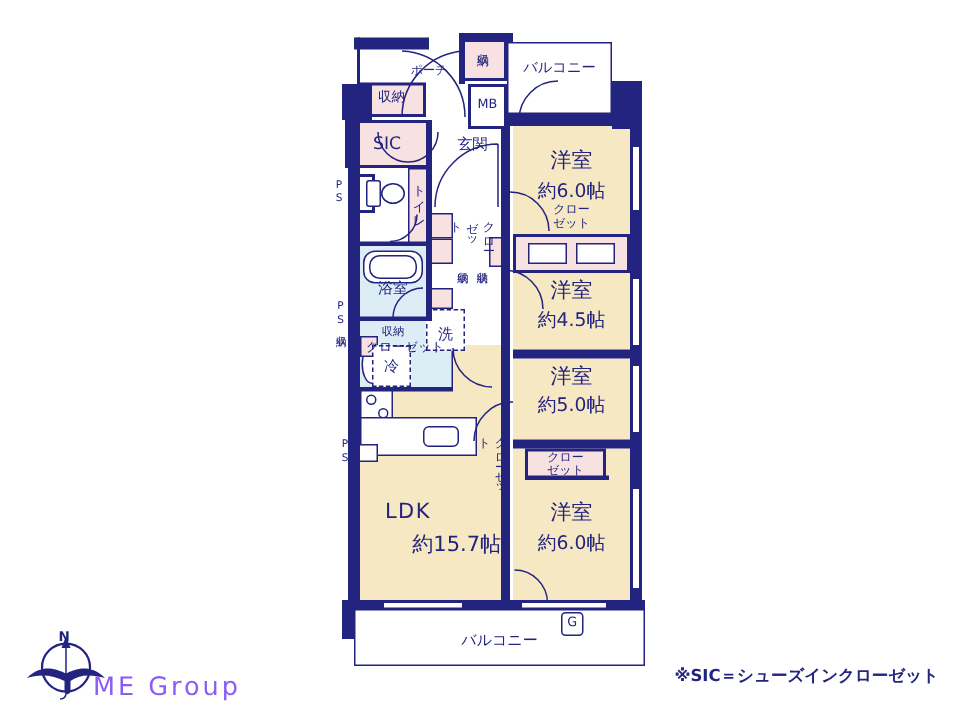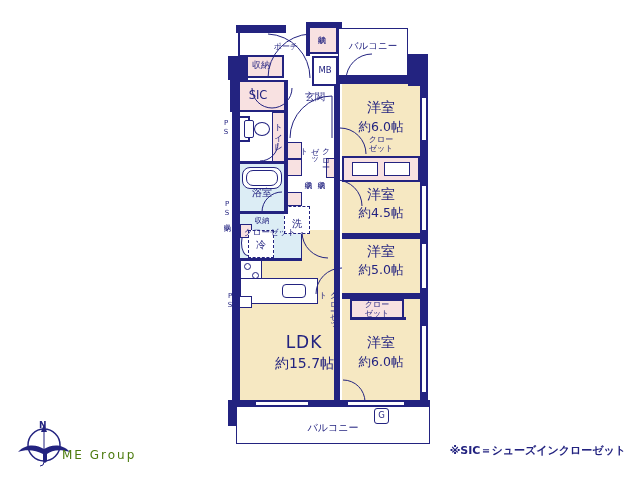--- a/index.html
+++ b/index.html
@@ -13,21 +13,21 @@
   .thinbox{background:#ffffff;border:1px solid #232380;}
   .dash{background:#ffffff;border:1px dashed #232380;}
   .ctr{display:flex;align-items:center;justify-content:center;text-align:left;line-height:1.1;}
   .vtext{writing-mode:vertical-rl;text-orientation:upright;letter-spacing:1px;}
   .winH{background:#fff;border-top:2px solid #232380;border-bottom:2px solid #232380;}
   .winV{background:#fff;border-left:2px solid #232380;border-right:2px solid #232380;}
   .lbl{color:#232380;}
   svg{position:absolute;left:0;top:0;}
   .balcony{background:#ffffff;border:2px solid #232380;}
   .footnote{font-weight:bold;font-size:11px;color:#232380;text-align:right;}
-  .brand{font-size:12px;color:#4d7c0f;letter-spacing:2px;}
+  .brand{font-size:17px;color:#8b5cf6;letter-spacing:2px;}
 </style>
 </head>
 <body>
 
 <div class="abs room" style="left:342px;top:84px;width:78px;height:74px;"></div>
 <div class="abs pink" style="left:342px;top:156px;width:78px;height:26px;">
   <div class="abs thinbox" style="left:8px;top:4px;width:26px;height:14px;"></div>
   <div class="abs thinbox" style="left:40px;top:4px;width:26px;height:14px;"></div>
 </div>
 <div class="abs room" style="left:342px;top:182px;width:78px;height:51px;"></div>
@@ -198,21 +198,21 @@
 <div class="abs ctr lbl" style="left:342px;top:263px;width:78px;height:14px;font-size:12.5px;">
     <span>約5.0帖</span>
   </div>
 <div class="abs lbl vtext" style="left:316px;top:286px;height:50px;font-size:8px;">クローゼット</div>
 <div class="abs ctr lbl" style="left:342px;top:334px;width:78px;height:17px;font-size:14px;">
     <span>洋室</span>
   </div>
 <div class="abs ctr lbl" style="left:342px;top:354px;width:78px;height:15px;font-size:12.5px;">
     <span>約6.0帖</span>
   </div>
-<div class="abs ctr lbl" style="left:256px;top:330px;width:96px;height:24px;font-size:17px;letter-spacing:1px;">
+<div class="abs ctr lbl" style="left:224px;top:330px;width:96px;height:24px;font-size:14px;letter-spacing:1px;">
     <span>LDK</span>
   </div>
 <div class="abs ctr lbl" style="left:240px;top:355px;width:96px;height:17px;font-size:14px;padding-left:33px;">
     <span>約15.7帖</span>
   </div>
 <div class="abs ctr lbl" style="left:240px;top:420px;width:186px;height:14px;font-size:10px;">
     <span>バルコニー</span>
   </div>
 
 <div class="abs brand" style="left:62px;top:448px;">ME Group</div>

